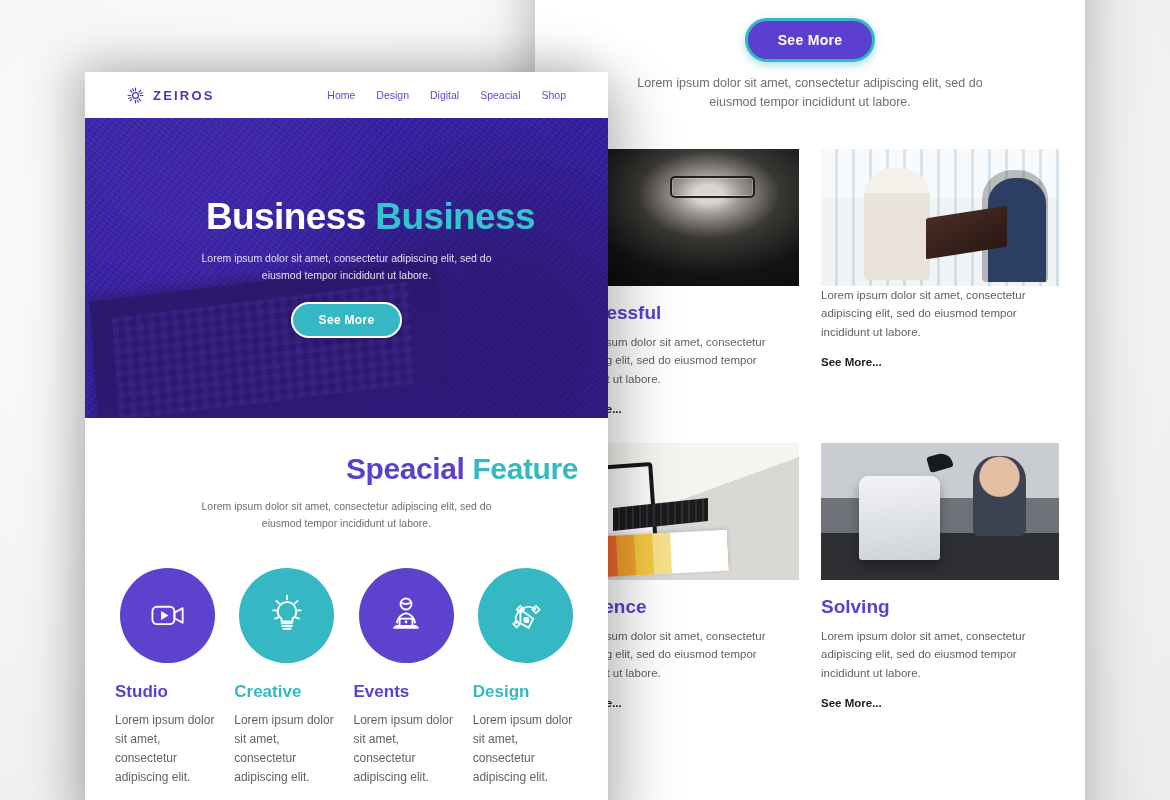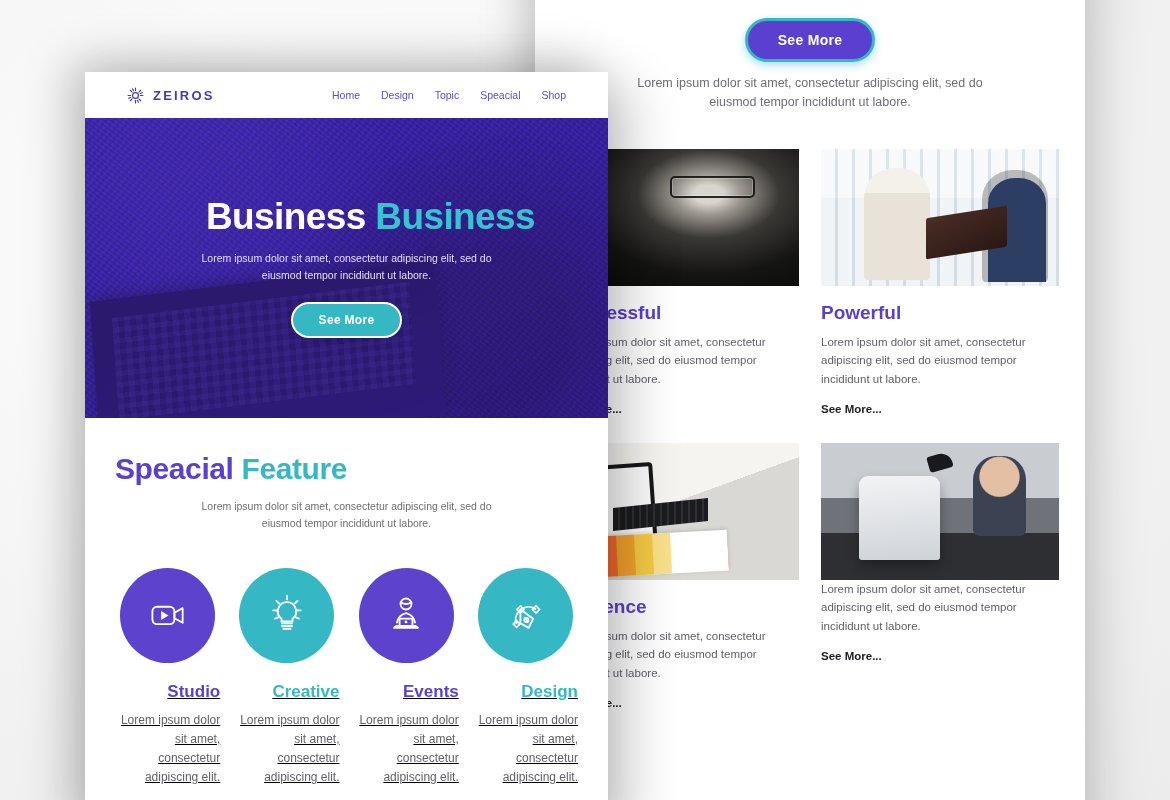--- a/index.html
+++ b/index.html
@@ -83,25 +83,25 @@
   .hero-title .w{color:#ffffff;margin-left:48px;}
   .hero-title .t{color:#35c4d0;}
   .hero-sub{color:#e3dcf7;font-size:10.5px;line-height:1.6;margin:15px auto 0;max-width:330px;}
   .btn-teal{
     background:#35b8c4;color:#fff;border:2px solid #ffffff;
     padding:9px 26px;font-size:12px;margin-top:19px;
     box-shadow:0 2px 10px rgba(0,0,0,.18);
   }
 
   .feat-section{padding:34px 30px 0;box-sizing:border-box;}
-  .feat-head{text-align:left;font-size:30px;font-weight:bold;letter-spacing:-.4px;margin:0;}
+  .feat-head{text-align:right;font-size:30px;font-weight:bold;letter-spacing:-.4px;margin:0;}
   .feat-sub{text-align:center;color:#6d6d75;font-size:10.5px;line-height:1.6;margin:12px auto 0;max-width:320px;}
 
   .feat-grid{display:grid;grid-template-columns:repeat(4,1fr);gap:14px;margin-top:36px;}
-  .feat-item{text-align:right;text-decoration:underline;}
+  .feat-item{text-align:left;}
   .circle{
     width:95px;height:95px;border-radius:50%;margin:0 auto;
     display:flex;align-items:center;justify-content:center;
   }
   .c-purple{background:#5d42ce;}
   .c-teal{background:#35b8c4;}
   .feat-name{font-size:17px;font-weight:bold;margin:19px 0 9px;}
   .n-purple{color:#5b3fcf;}
   .n-teal{color:#35b8c4;}
   .feat-text{color:#5f5f67;font-size:12px;line-height:1.6;}
@@ -224,21 +224,20 @@
         <div class="card-text">Lorem ipsum dolor sit amet, consectetur adipiscing elit, sed do eiusmod tempor incididunt ut labore.</div>
         <span class="card-more">See More...</span>
       </div>
 
       <div>
         <div class="card-img">
           <div class="ph ph-office">
               <div class="lap"></div>
             </div>
         </div>
-        <div class="card-title">Powerful</div>
         <div class="card-text">Lorem ipsum dolor sit amet, consectetur adipiscing elit, sed do eiusmod tempor incididunt ut labore.</div>
         <span class="card-more">See More...</span>
       </div>
 
       <div>
         <div class="card-img">
           <div class="ph ph-desk">
               <div class="kb"></div>
             </div>
         </div>
@@ -246,20 +245,21 @@
         <div class="card-text">Lorem ipsum dolor sit amet, consectetur adipiscing elit, sed do eiusmod tempor incididunt ut labore.</div>
         <span class="card-more">See More...</span>
       </div>
 
       <div>
         <div class="card-img">
           <div class="ph ph-team">
               <div class="lamp"></div>
             </div>
         </div>
+        <div class="card-title">Solving</div>
         <div class="card-text">Lorem ipsum dolor sit amet, consectetur adipiscing elit, sed do eiusmod tempor incididunt ut labore.</div>
         <span class="card-more">See More...</span>
       </div>
 
     </div>
   </div>
 </div>
 
 <div class="page-front">
 
@@ -280,21 +280,21 @@
             <line x1="14.8" y1="18.7" x2="16" y2="21.6"></line>
           <line x1="2.4" y1="16" x2="5.3" y2="14.8"></line>
             <line x1="18.7" y1="9.2" x2="21.6" y2="8"></line>
         </g>
       </svg>
       <span class="brand-name">ZEIROS</span>
     </div>
     <nav class="nav-links">
       <a href="#">Home</a>
       <a href="#">Design</a>
-      <a href="#">Topic</a>
+      <a href="#">Digital</a>
       <a href="#">Speacial</a>
       <a href="#">Shop</a>
     </nav>
   </div>
 
   <div class="hero">
     <div class="hero-photo">
       <div class="ph ph-hero"></div>
       <div class="laptop"></div>
       <div class="hero-tint"></div>

